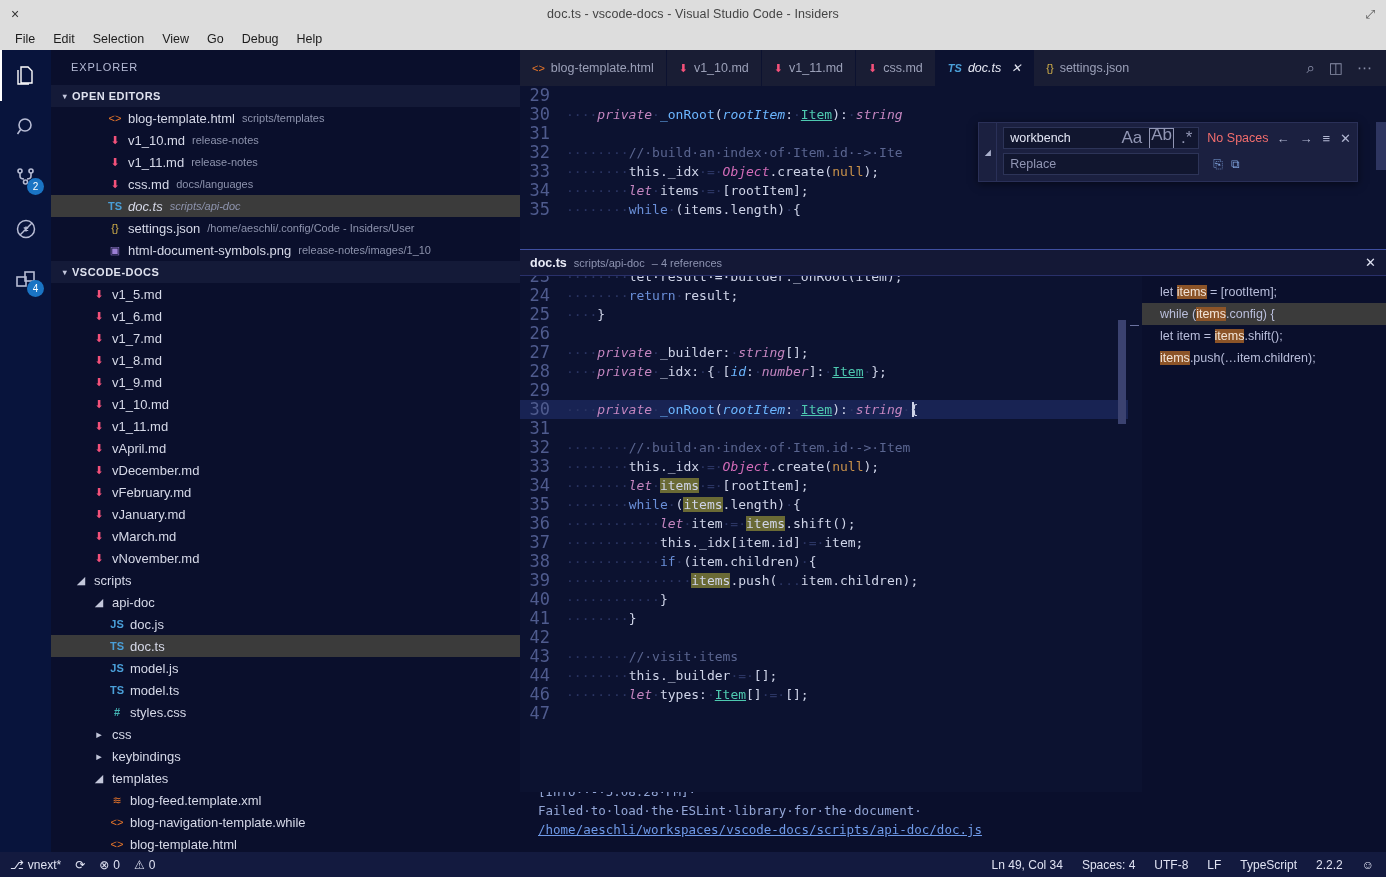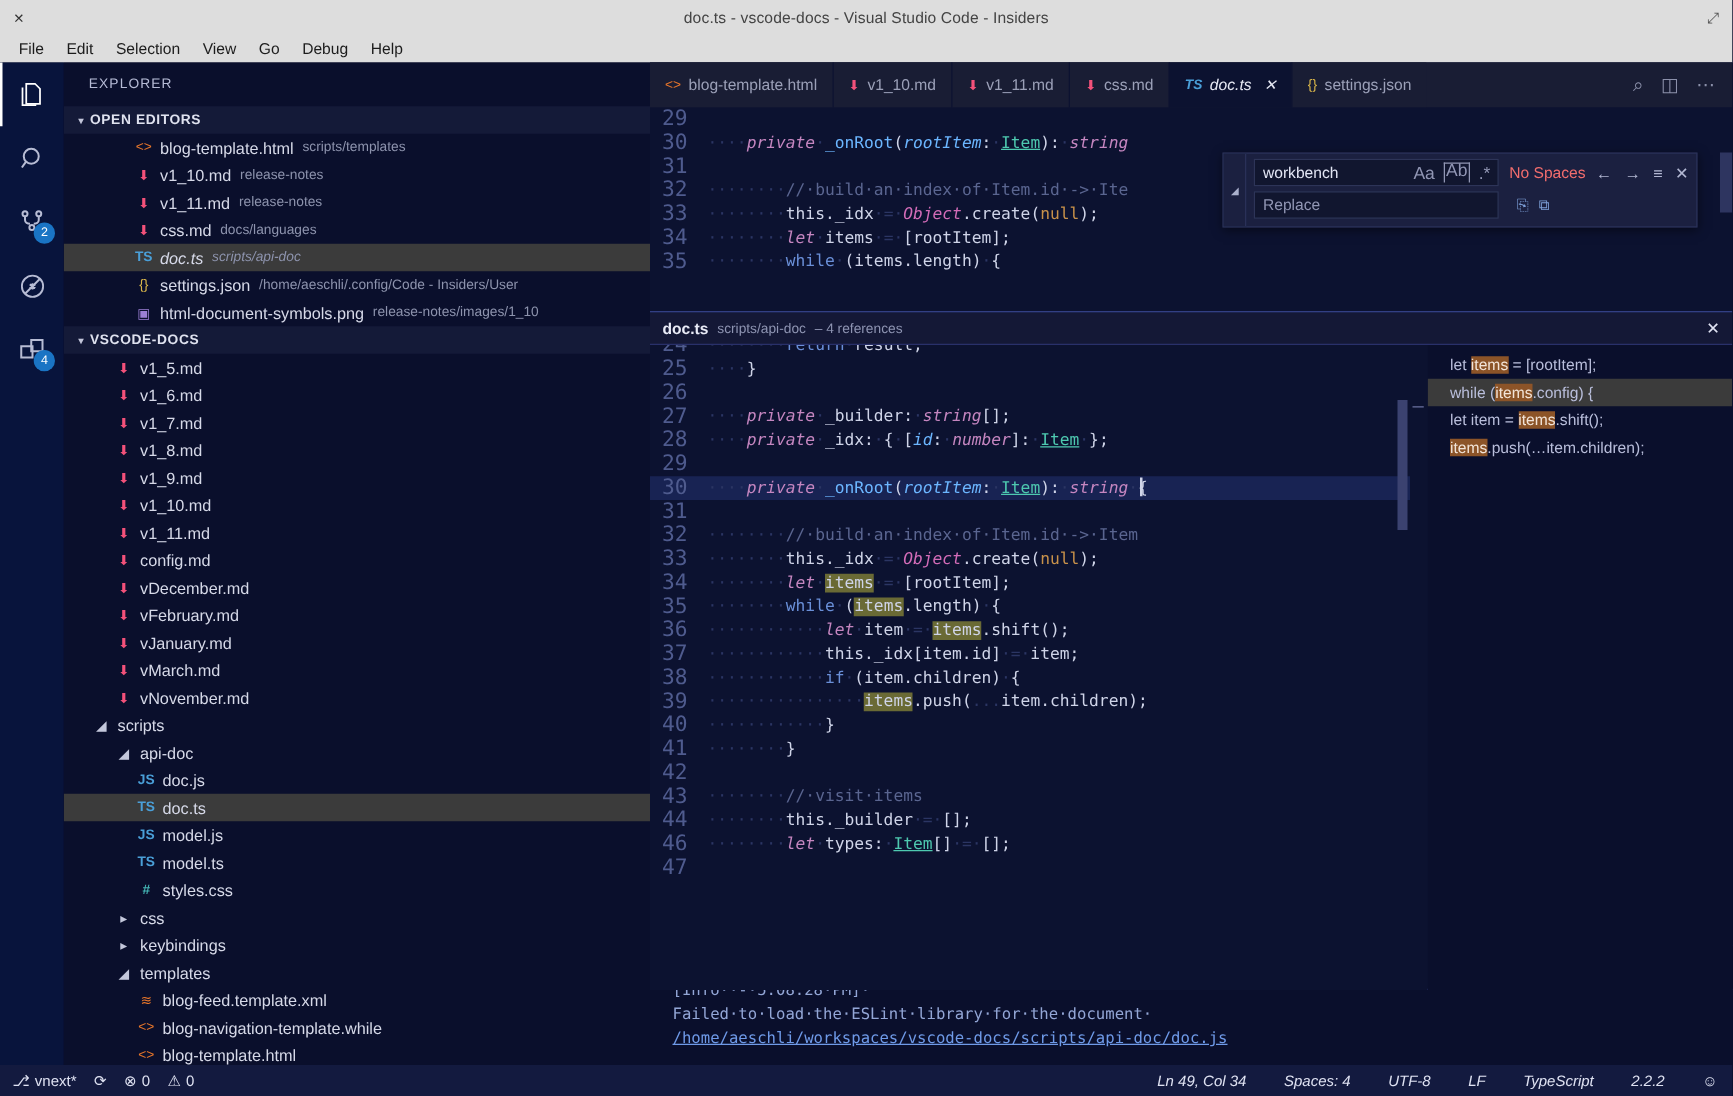--- a/index.html
+++ b/index.html
@@ -176,21 +176,21 @@
   }
   .find-body { padding: 4px 6px 6px 6px; }
   .find-row { display: flex; align-items: center; gap: 8px; margin-bottom: 4px; }
   .find-input {
     width: 196px; height: 22px; background: #11162f;
     border: 1px solid #2d3458; color: #dfe2f2;
     font-size: 12.5px; padding: 0 6px; display: flex; align-items: center;
     justify-content: space-between;
   }
   .find-input .val { color: #e3e6f5; }
-  .find-opts { display: flex; gap: 7px; color: #9196b4; font-size: 14px; }
+  .find-opts { display: flex; gap: 7px; color: #9196b4; font-size: 17px; }
   .find-opt { cursor: pointer; }
   .find-opt.box { border: 1px solid #9196b4; border-bottom: none;
     padding: 0 1px; line-height: 11px; }
   .noresults { color: #f26d6d; font-size: 12.5px; white-space: nowrap; }
   .find-btns { display: flex; gap: 10px; color: #b2b7d2; font-size: 13px; }
   .find-btns span { cursor: pointer; }
   .replace-row { display: flex; align-items: center; gap: 14px; }
   .replace-input {
     width: 196px; height: 22px; background: #11162f;
     border: 1px solid #2d3458; color: #9196b4;
@@ -276,21 +276,21 @@
   .panel-out .link { color: #6f9ae8; text-decoration: underline; }
 
   
   .statusbar {
     position: absolute; bottom: 0; left: 0; width: 1386px; height: 25px;
     background: #131a3f; display: flex; align-items: center;
     color: #dfe2f2; font-size: 12px; z-index: 60;
   }
   .st-left { display: flex; align-items: center; gap: 14px; padding-left: 10px; }
   .st-right { margin-left: auto; display: flex; align-items: center;
-    gap: 30px; padding-right: 12px; font-style: italic; }
+    gap: 19px; padding-right: 12px; }
   .st-item { display: flex; align-items: center; gap: 4px; cursor: pointer; }
   .scrollbar-v {
     position: absolute; right: 0; top: 36px; width: 10px; height: 48px;
     background: #2e3560;
   }
 </style>
 </head>
 <body>
 
 <div class="app">
@@ -432,21 +432,21 @@
         <div class="row" style="padding-left: 40px;">
           <span class="ficon ic-md">⬇</span>
           <span class="fname">v1_10.md</span>
         </div>
         <div class="row" style="padding-left: 40px;">
           <span class="ficon ic-md">⬇</span>
           <span class="fname">v1_11.md</span>
         </div>
         <div class="row" style="padding-left: 40px;">
           <span class="ficon ic-md">⬇</span>
-          <span class="fname">config.md</span>
+          <span class="fname">vApril.md</span>
         </div>
         <div class="row" style="padding-left: 40px;">
           <span class="ficon ic-md">⬇</span>
           <span class="fname">vDecember.md</span>
         </div>
         <div class="row" style="padding-left: 40px;">
           <span class="ficon ic-md">⬇</span>
           <span class="fname">vFebruary.md</span>
         </div>
         <div class="row" style="padding-left: 40px;">
@@ -598,20 +598,21 @@
       <div class="peek">
         <div class="peek-head">
           <span class="pfile">doc.ts</span>
           <span class="ppath">scripts/api-doc</span>
           <span class="pcnt">– 4 references</span>
           <span class="peek-close">✕</span>
         </div>
         <div class="peek-body">
           <div class="peek-code">
             <div id="peek-lines" style="margin-top:-9px">
+                <div class="codeline"><span class="ln">23</span><span class="cd"><span class="t-ws">········</span><span class="t-pl">let·result·=·builder._onRoot(item);</span></span></div>
                 <div class="codeline"><span class="ln">24</span><span class="cd"><span class="t-ws">········</span><span class="t-kw2">return</span><span class="t-ws">·</span><span class="t-pl">result;</span></span></div>
                 <div class="codeline"><span class="ln">25</span><span class="cd"><span class="t-ws">····</span><span class="t-pl">}</span></span></div>
                 <div class="codeline"><span class="ln">26</span><span class="cd"></span></div>
                 <div class="codeline"><span class="ln">27</span><span class="cd"><span class="t-ws">····</span><span class="t-kw">private</span><span class="t-ws">·</span><span class="t-pl">_builder</span><span class="t-pl">:</span><span class="t-ws">·</span><span class="t-str">string</span><span class="t-pl">[];</span></span></div>
                 <div class="codeline"><span class="ln">28</span><span class="cd"><span class="t-ws">····</span><span class="t-kw">private</span><span class="t-ws">·</span><span class="t-pl">_idx:</span><span class="t-ws">·</span><span class="t-pl">{</span><span class="t-ws">·</span><span class="t-pl">[</span><span class="t-param">id</span><span class="t-pl">:</span><span class="t-ws">·</span><span class="t-str">number</span><span class="t-pl">]:</span><span class="t-ws">·</span><span class="t-type">Item</span><span class="t-ws">·</span><span class="t-pl">};</span></span></div>
                 <div class="codeline"><span class="ln">29</span><span class="cd"></span></div>
                 <div class="codeline hl-line"><span class="ln">30</span><span class="cd"><span class="t-ws">····</span><span class="t-kw">private</span><span class="t-ws">·</span><span class="t-fn">_onRoot</span><span class="t-pl">(</span><span class="t-param">rootItem</span><span class="t-pl">:</span><span class="t-ws">·</span><span class="t-type">Item</span><span class="t-pl">):</span><span class="t-ws">·</span><span class="t-str">string</span><span class="t-ws">·</span><span class="t-pl">{</span><span style="display: inline-block; width: 2px; height: 15px; background: rgb(207, 212, 232); vertical-align: -3px; margin-left: -6px;"></span></span></div>
                 <div class="codeline"><span class="ln">31</span><span class="cd"></span></div>
                 <div class="codeline"><span class="ln">32</span><span class="cd"><span class="t-ws">········</span><span class="t-com">//·build·an·index·of·Item.id·-&gt;·Item</span></span></div>
                 <div class="codeline"><span class="ln">33</span><span class="cd"><span class="t-ws">········</span><span class="t-pl">this._idx</span><span class="t-ws">·=·</span><span class="t-cls">Object</span><span class="t-pl">.create(</span><span class="t-null">null</span><span class="t-pl">);</span></span></div>

